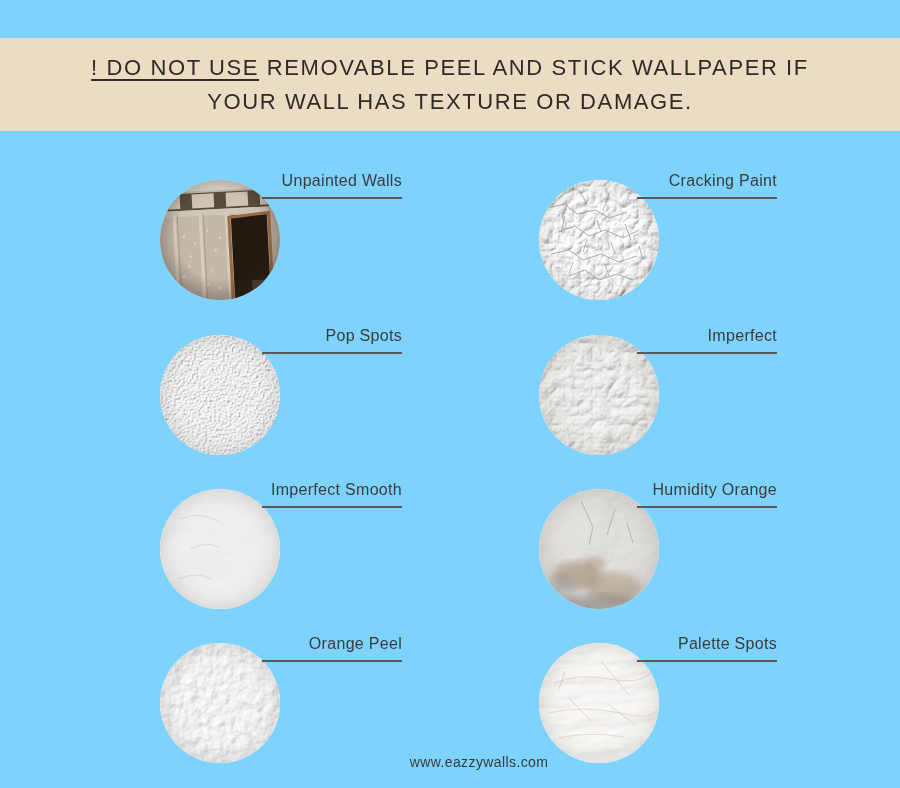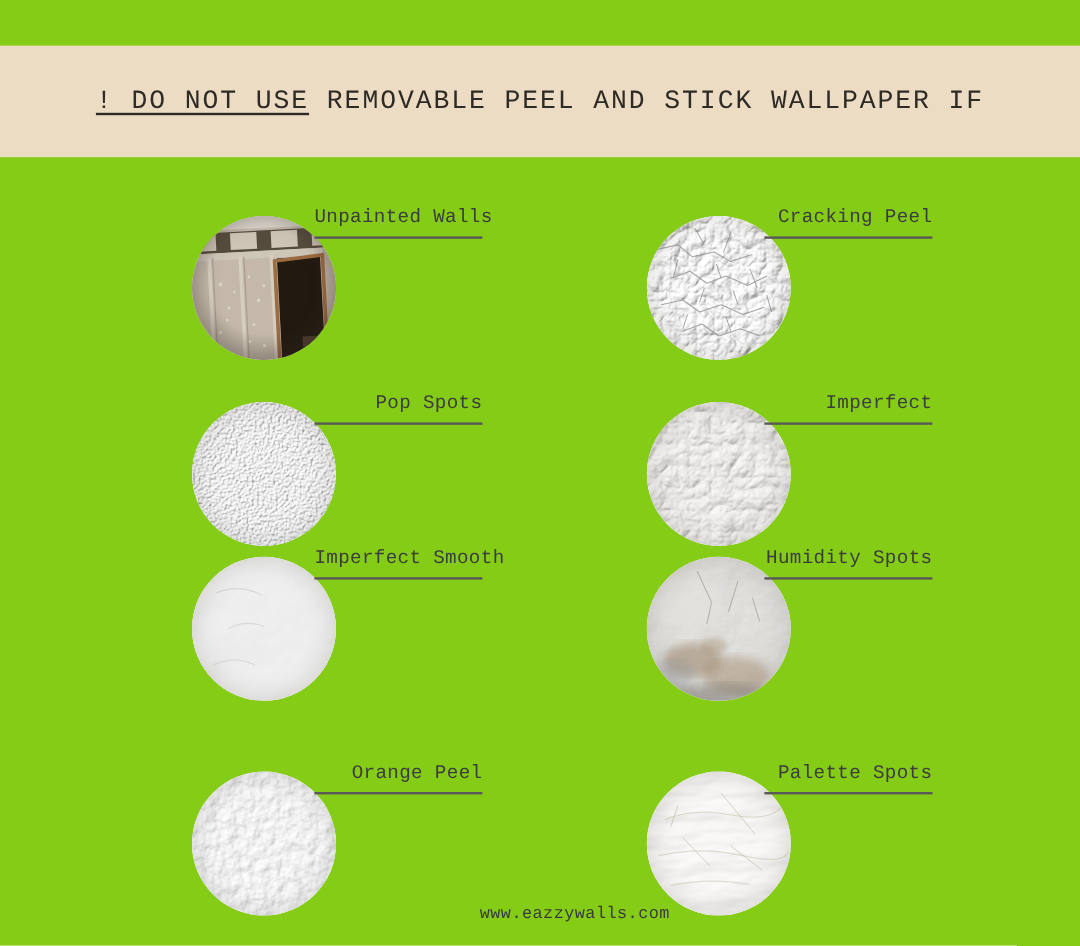--- a/index.html
+++ b/index.html
@@ -1,34 +1,34 @@
 <!DOCTYPE html>
 <html><head>
 <meta charset="utf-8">
 <style>
   html,body{margin:0;padding:0;}
   .page{
-    position:relative;width:900px;height:788px;background:#84cc16;overflow:hidden;
-    font-family:Liberation Mono, monospace;
+    position:relative;width:900px;height:788px;background:#7dd3fc;overflow:hidden;
+    font-family:Liberation Sans, sans-serif;
   }
   
   .banner{
     position:absolute;top:38px;left:0;width:900px;height:93px;background:#eddcc4;
     display:flex;flex-direction:column;justify-content:center;align-items:center;
   }
   .banner-line{
     font-size:22px;line-height:34px;letter-spacing:1.6px;color:#2e2a25;
     font-weight:500;text-align:center;white-space:nowrap;
   }
   .banner .emph{
     text-decoration:underline;text-decoration-thickness:2px;text-underline-offset:4px;
   }
   
   .item{position:absolute;width:260px;height:132px;}
-  .row-0{top:180px}.row-1{top:335px}.row-2{top:464px}.row-3{top:643px}
+  .row-0{top:180px}.row-1{top:335px}.row-2{top:489px}.row-3{top:643px}
   .col-left{left:160px}.col-right{left:539px}
   .circle{
     position:absolute;left:0;top:0;width:120px;height:120px;border-radius:50%;overflow:hidden;
     background:#e8e8e8;
   }
   .circle::after{
     content:"";position:absolute;inset:0;border-radius:50%;
     box-shadow:inset 0 0 22px rgba(70,62,52,.20);
   }
   .circle svg{display:block;}
@@ -107,20 +107,21 @@
     </radialGradient>
   </defs>
 </svg>
 
 <div class="page">
 
   <header class="banner">
     <div class="banner-line">
       <span class="emph">! DO NOT USE</span><span> REMOVABLE PEEL AND STICK WALLPAPER IF</span>
     </div>
+    <div class="banner-line">YOUR WALL HAS TEXTURE OR DAMAGE.</div>
   </header>
 
   <main>
 
     <section class="item col-left row-0">
       <div class="circle">
         <svg viewBox="0 0 120 120" width="120" height="120">
           <g transform="rotate(-3 60 60)">
             <rect x="-12" y="-12" width="144" height="144" fill="#c3b8aa"></rect>
             <rect x="-12" y="-2" width="144" height="12" fill="#d8d3cb"></rect>
@@ -162,21 +163,21 @@
 
     <section class="item col-right row-0">
       <div class="circle">
         <svg viewBox="0 0 120 120" width="120" height="120">
           <rect width="120" height="120" fill="#ececee" filter="url(#f-crack)"></rect>
           <rect width="120" height="120" fill="#ffffff" opacity="0.08"></rect>
           <path d="M8,28 L26,24 L38,34 L56,30 L70,38 L88,32 M20,52 L36,46 L50,56 L66,50 L84,58 L100,50 M12,74 L30,70 L44,80 L62,74 L80,82 L98,76 M30,96 L46,90 L60,100 L78,94 L94,100" fill="none" stroke="#969696" stroke-width="0.9" stroke-linejoin="round" opacity="0.85"></path>
           <path d="M40,10 L48,24 M70,14 L64,30 M26,36 L22,52 M58,40 L62,52 M86,44 L92,60 M48,60 L44,72 M72,62 L76,74 M34,82 L30,94 M66,84 L70,96 M100,66 L104,80" fill="none" stroke="#8a8a8a" stroke-width="0.8" opacity="0.8"></path>
         </svg>
       </div>
-      <div class="label">Cracking Peel</div>
+      <div class="label">Cracking Paint</div>
       <div class="rule"></div>
     </section>
 
     <section class="item col-left row-1">
       <div class="circle">
         <svg viewBox="0 0 120 120" width="120" height="120">
           <rect width="120" height="120" fill="#e7e7e9" filter="url(#f-pop)"></rect>
           <rect width="120" height="120" fill="#e9ebee" opacity="0.14"></rect>
         </svg>
       </div>
@@ -214,21 +215,21 @@
           <rect width="120" height="120" fill="#b5b0a6" opacity="0.28"></rect>
           <ellipse cx="30" cy="38" rx="34" ry="24" fill="#e6e4df" opacity="0.5" filter="url(#f-blur4)"></ellipse>
           <ellipse cx="38" cy="86" rx="24" ry="14" fill="#8a6f4f" opacity="0.45" filter="url(#f-blur4)"></ellipse>
           <ellipse cx="74" cy="98" rx="28" ry="15" fill="#9b8263" opacity="0.45" filter="url(#f-blur4)"></ellipse>
           <ellipse cx="56" cy="74" rx="11" ry="7" fill="#9b8263" opacity="0.32" filter="url(#f-blur2)"></ellipse>
           <ellipse cx="22" cy="98" rx="18" ry="11" fill="#8e959c" opacity="0.35" filter="url(#f-blur4)"></ellipse>
           <ellipse cx="60" cy="118" rx="52" ry="12" fill="#5c574d" opacity="0.35" filter="url(#f-blur4)"></ellipse>
           <path d="M42,12 L54,38 L50,56 M76,20 L68,46 M88,34 L94,54" fill="none" stroke="#98948c" stroke-width="0.7" opacity="0.8"></path>
         </svg>
       </div>
-      <div class="label">Humidity Spots</div>
+      <div class="label">Humidity Orange</div>
       <div class="rule"></div>
     </section>
 
     <section class="item col-left row-3">
       <div class="circle">
         <svg viewBox="0 0 120 120" width="120" height="120">
           <rect width="120" height="120" fill="#e8e8ea" filter="url(#f-orange)"></rect>
           <rect width="120" height="120" fill="#eaeaec" opacity="0.12"></rect>
         </svg>
       </div>

